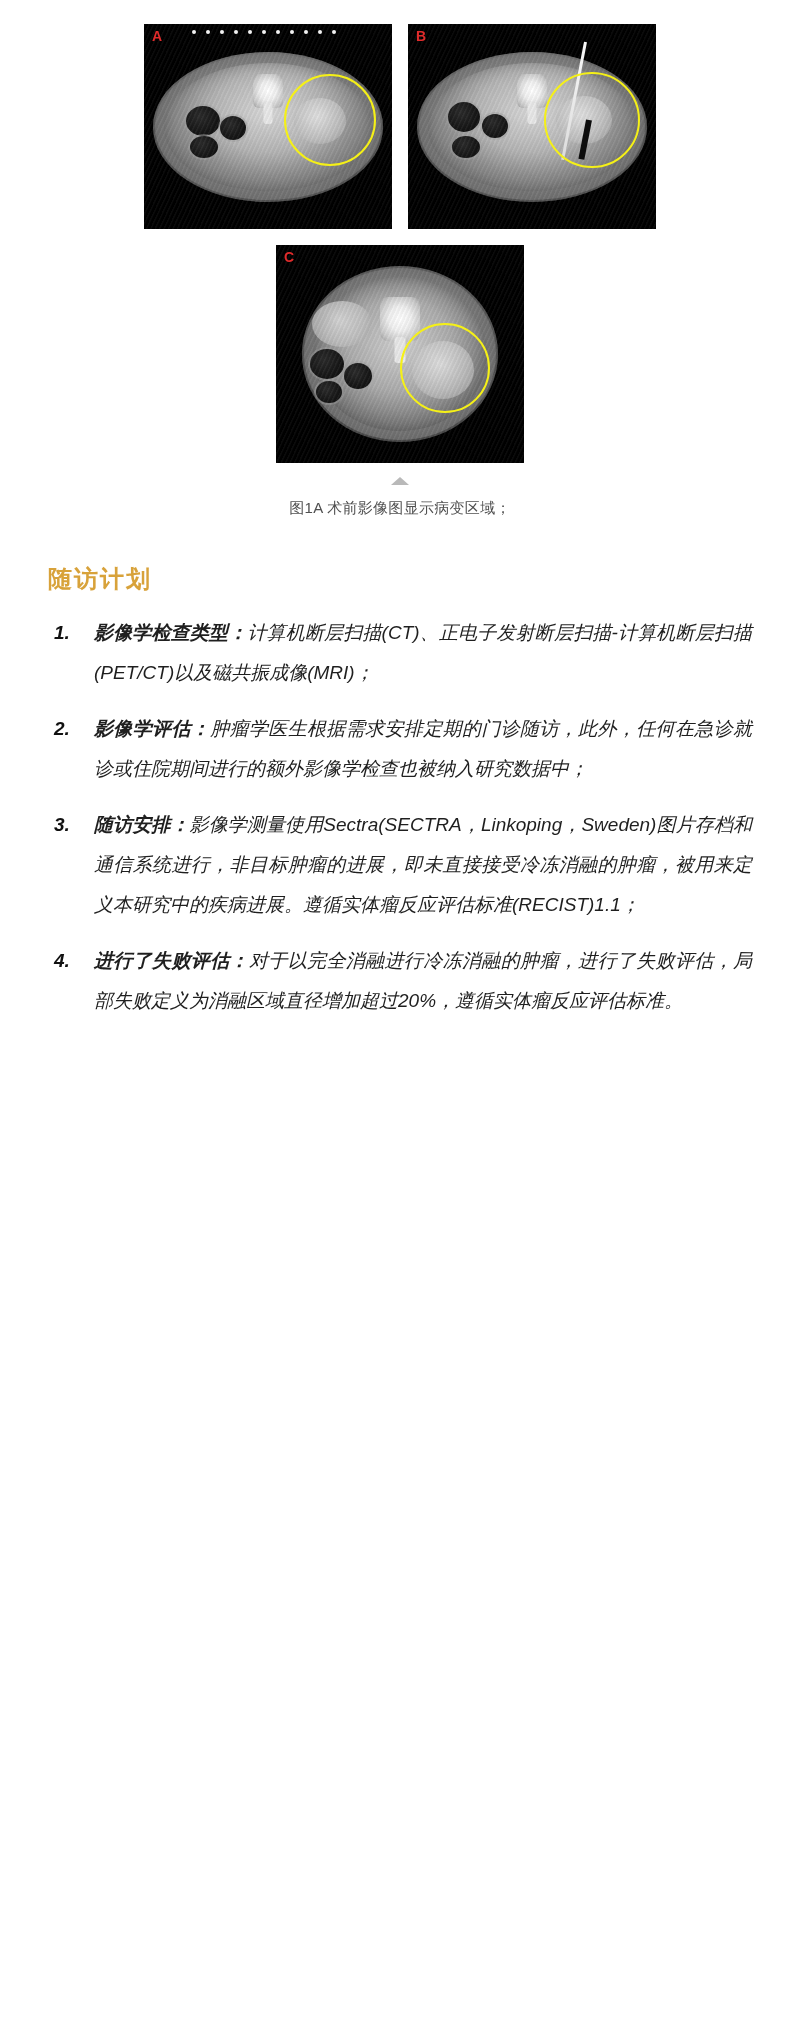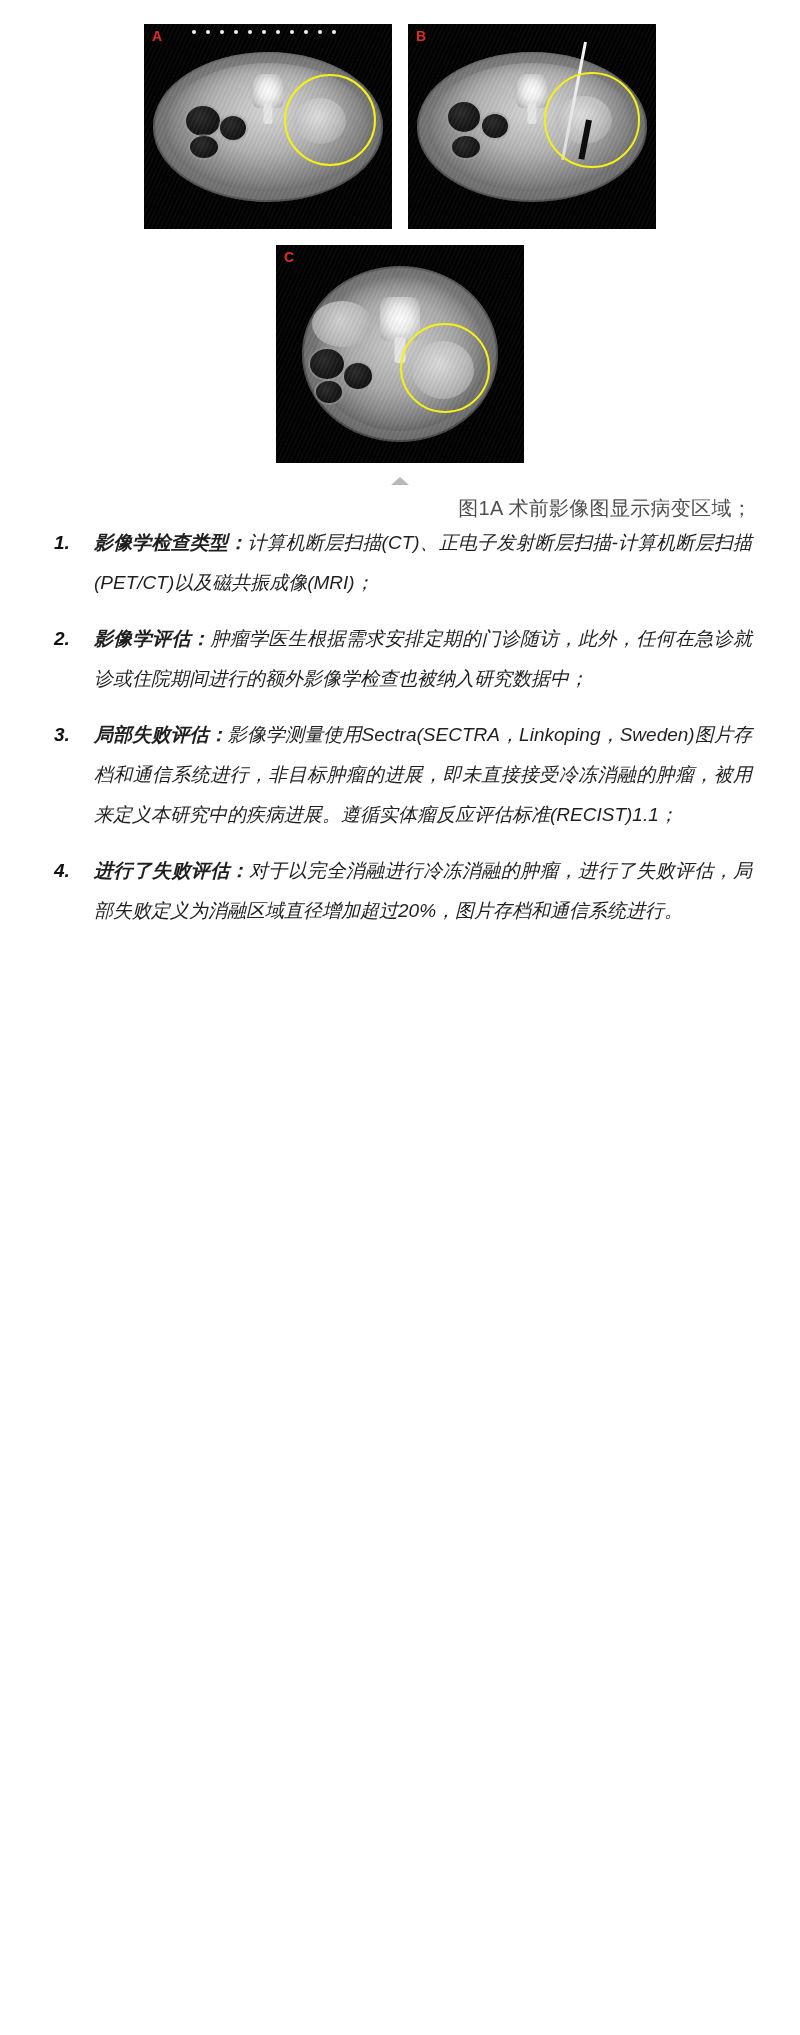--- a/index.html
+++ b/index.html
@@ -171,23 +171,23 @@
 
   
   .caption-arrow {
     margin: 14px auto 8px auto;
     width: 0; height: 0;
     border-left: 9px solid transparent;
     border-right: 9px solid transparent;
     border-bottom: 8px solid #b9b9b9;
   }
   .caption {
-    text-align: right;
+    text-align: center;
     color: #4f4f4f;
-    font-size: 20px;
+    font-size: 15px;
     line-height: 30px;
     letter-spacing: 0.3px;
   }
   .caption div {
     white-space: nowrap;
   }
 
   
   .section-title {
     margin: 40px 0 18px 0;
@@ -302,29 +302,30 @@
       </div>
     </div>
 
     <div class="caption-arrow"></div>
 
     <div class="caption">
       <div>图1A 术前影像图显示病变区域；</div>
     </div>
   </div>
 
+  <h2 class="section-title">随访计划</h2>
 
   <ol class="steps">
     <li>
       <span class="lead">影像学检查类型：</span><span>计算机断层扫描(CT)、正电子发射断层扫描-计算机断层扫描(PET/CT)以及磁共振成像(MRI)；</span>
     </li>
     <li>
       <span class="lead">影像学评估：</span><span>肿瘤学医生根据需求安排定期的门诊随访，此外，任何在急诊就诊或住院期间进行的额外影像学检查也被纳入研究数据中；</span>
     </li>
     <li>
-      <span class="lead">局部失败评估：</span><span>影像学测量使用Sectra(SECTRA，Linkoping，Sweden)图片存档和通信系统进行，非目标肿瘤的进展，即未直接接受冷冻消融的肿瘤，被用来定义本研究中的疾病进展。遵循实体瘤反应评估标准(RECIST)1.1；</span>
+      <span class="lead">随访安排：</span><span>影像学测量使用Sectra(SECTRA，Linkoping，Sweden)图片存档和通信系统进行，非目标肿瘤的进展，即未直接接受冷冻消融的肿瘤，被用来定义本研究中的疾病进展。遵循实体瘤反应评估标准(RECIST)1.1；</span>
     </li>
     <li>
-      <span class="lead">进行了失败评估：</span><span>对于以完全消融进行冷冻消融的肿瘤，进行了失败评估，局部失败定义为消融区域直径增加超过20%，图片存档和通信系统进行。</span>
+      <span class="lead">进行了失败评估：</span><span>对于以完全消融进行冷冻消融的肿瘤，进行了失败评估，局部失败定义为消融区域直径增加超过20%，遵循实体瘤反应评估标准。</span>
     </li>
   </ol>
 
 </div>
 
 </body></html>

